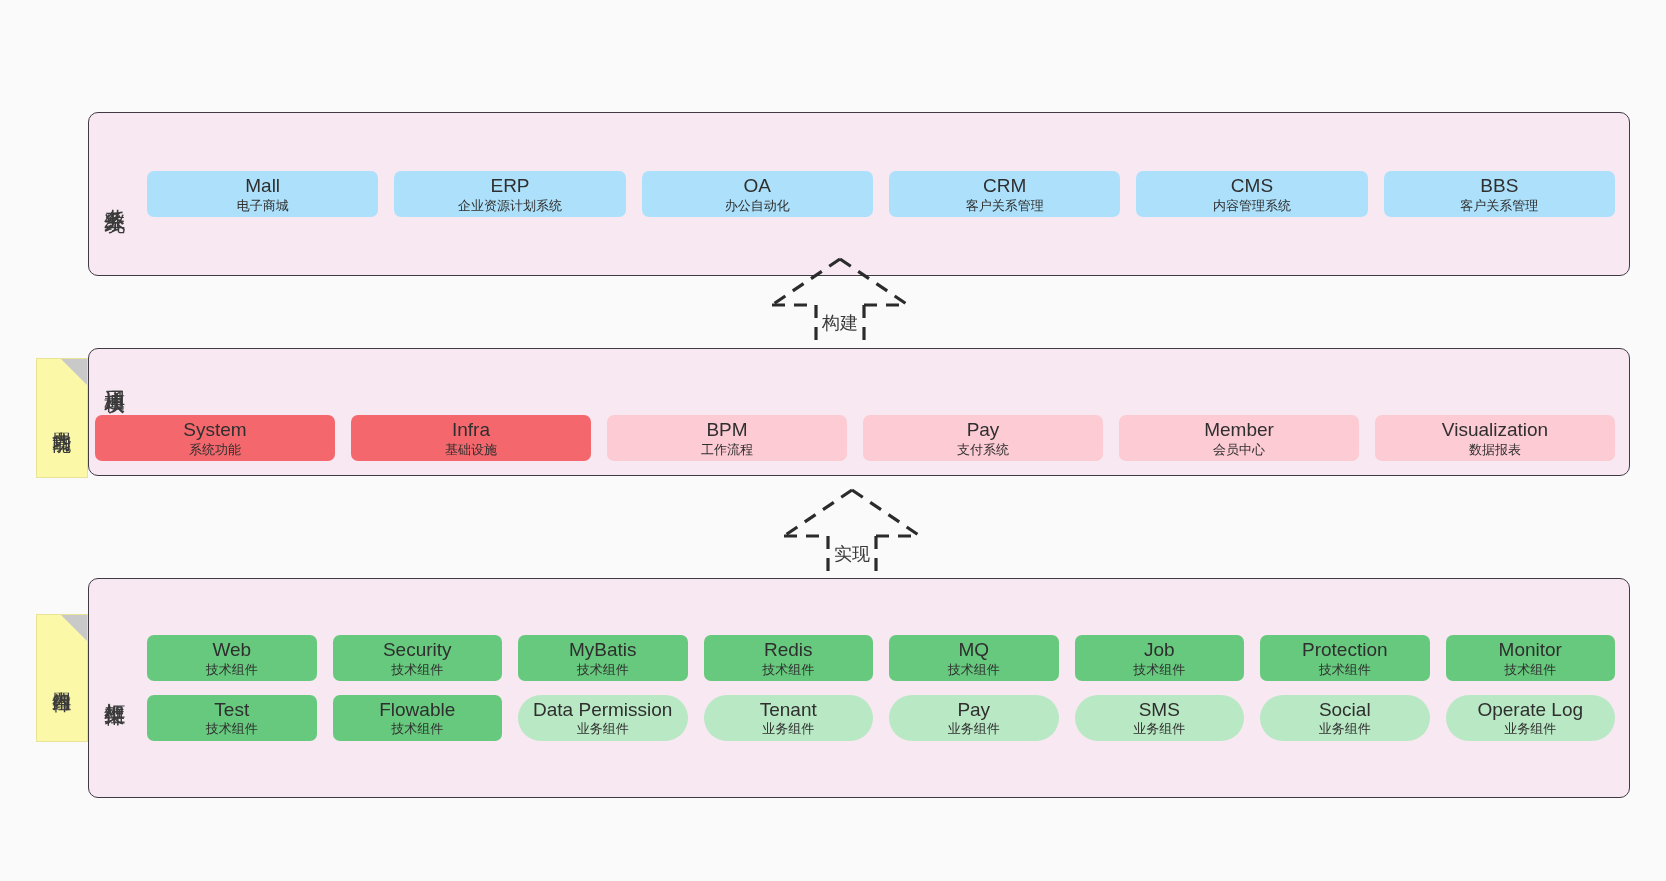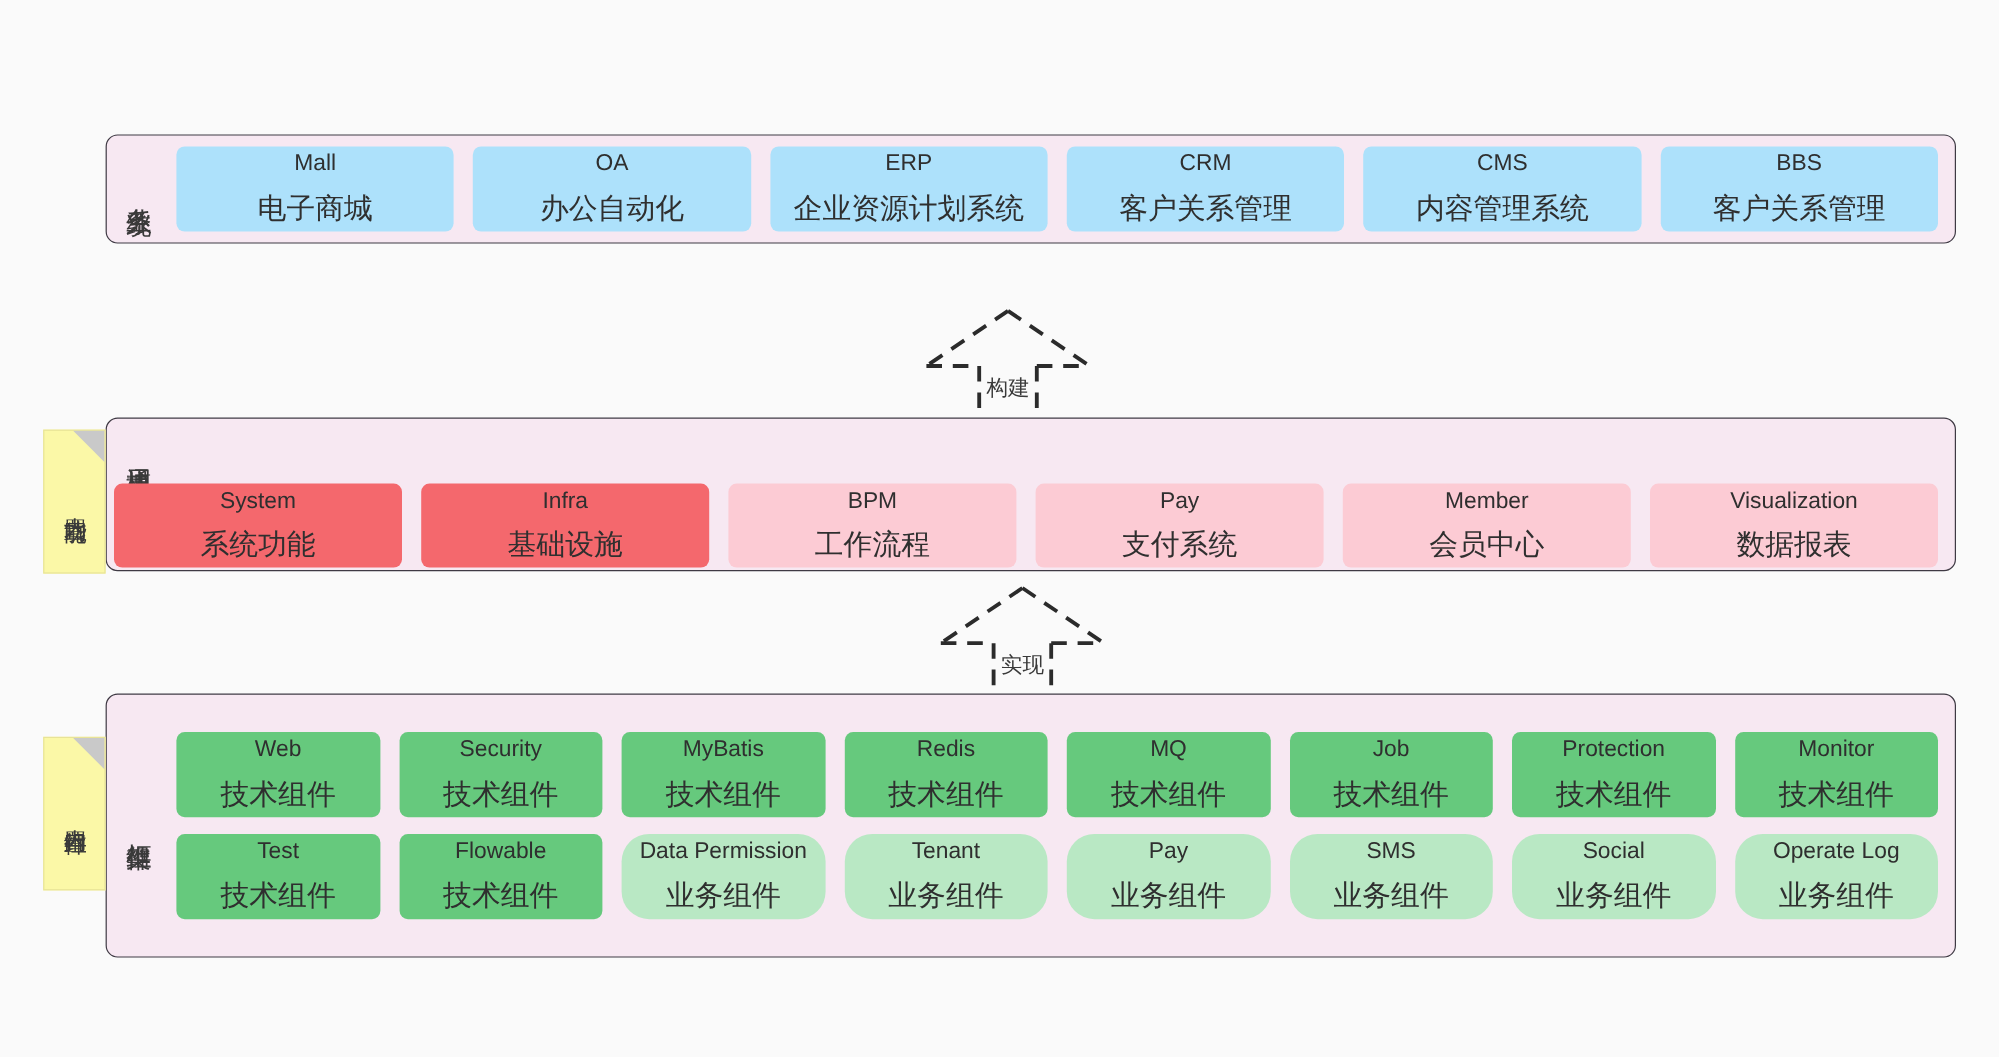--- a/index.html
+++ b/index.html
@@ -80,21 +80,21 @@
     align-items: center;
     justify-content: center;
     text-align: center;
     line-height: 1.18;
     color: #2f2f2f;
     user-select: none;
     padding: 4px 6px;
     box-sizing: border-box;
   }
   .card .t1 { font-size: 19px; }
-  .card .t2 { font-size: 24px; margin-top: 12px; }
+  .card .t2 { font-size: 13px; }
 
   .card.blue  { background: #ade1fb; }
   .card.red   { background: #f4686d; }
   .card.pink  { background: #fccbd4; }
   .card.green { background: #66c97d; }
   .card.lgreen{ background: #b9e8c4; border-radius: 23px; }
 
   
   .note {
     position: absolute;
@@ -137,21 +137,21 @@
     font-size: 18px;
     color: #3a3a3a;
     background: #fafafa;
     padding: 0 2px;
     white-space: nowrap;
     user-select: none;
     margin-top: 24px;
   }
 
   
-  #layer-business { left: 88px;  top: 112px; width: 1542px; height: 91px; }
+  #layer-business { left: 88px;  top: 112px; width: 1542px; height: 164px; }
   #layer-modules  { left: 88px;  top: 348px; width: 1542px; height: 128px; flex-direction: column; }
   #layer-framework{ left: 88px;  top: 578px; width: 1542px; height: 220px; }
 
   #note-functions { left: 36px; top: 358px; width: 52px; height: 120px; }
   #note-components{ left: 36px; top: 614px; width: 52px; height: 128px; }
 
   #arrow-build    { left: 760px; top: 253px; }
   #arrow-impl     { left: 772px; top: 484px; }
 </style>
 </head>
@@ -160,26 +160,26 @@
 <div id="stage">
 
   <div class="layer" id="layer-business">
     <div class="layer-title">业务系统</div>
     <div class="layer-body">
       <div class="card blue">
         <span class="t1">Mall</span>
         <span class="t2">电子商城</span>
       </div>
       <div class="card blue">
+        <span class="t1">ERP</span>
+        <span class="t2">企业资源计划系统</span>
+      </div>
+      <div class="card blue">
         <span class="t1">OA</span>
         <span class="t2">办公自动化</span>
-      </div>
-      <div class="card blue">
-        <span class="t1">ERP</span>
-        <span class="t2">企业资源计划系统</span>
       </div>
       <div class="card blue">
         <span class="t1">CRM</span>
         <span class="t2">客户关系管理</span>
       </div>
       <div class="card blue">
         <span class="t1">CMS</span>
         <span class="t2">内容管理系统</span>
       </div>
       <div class="card blue">

